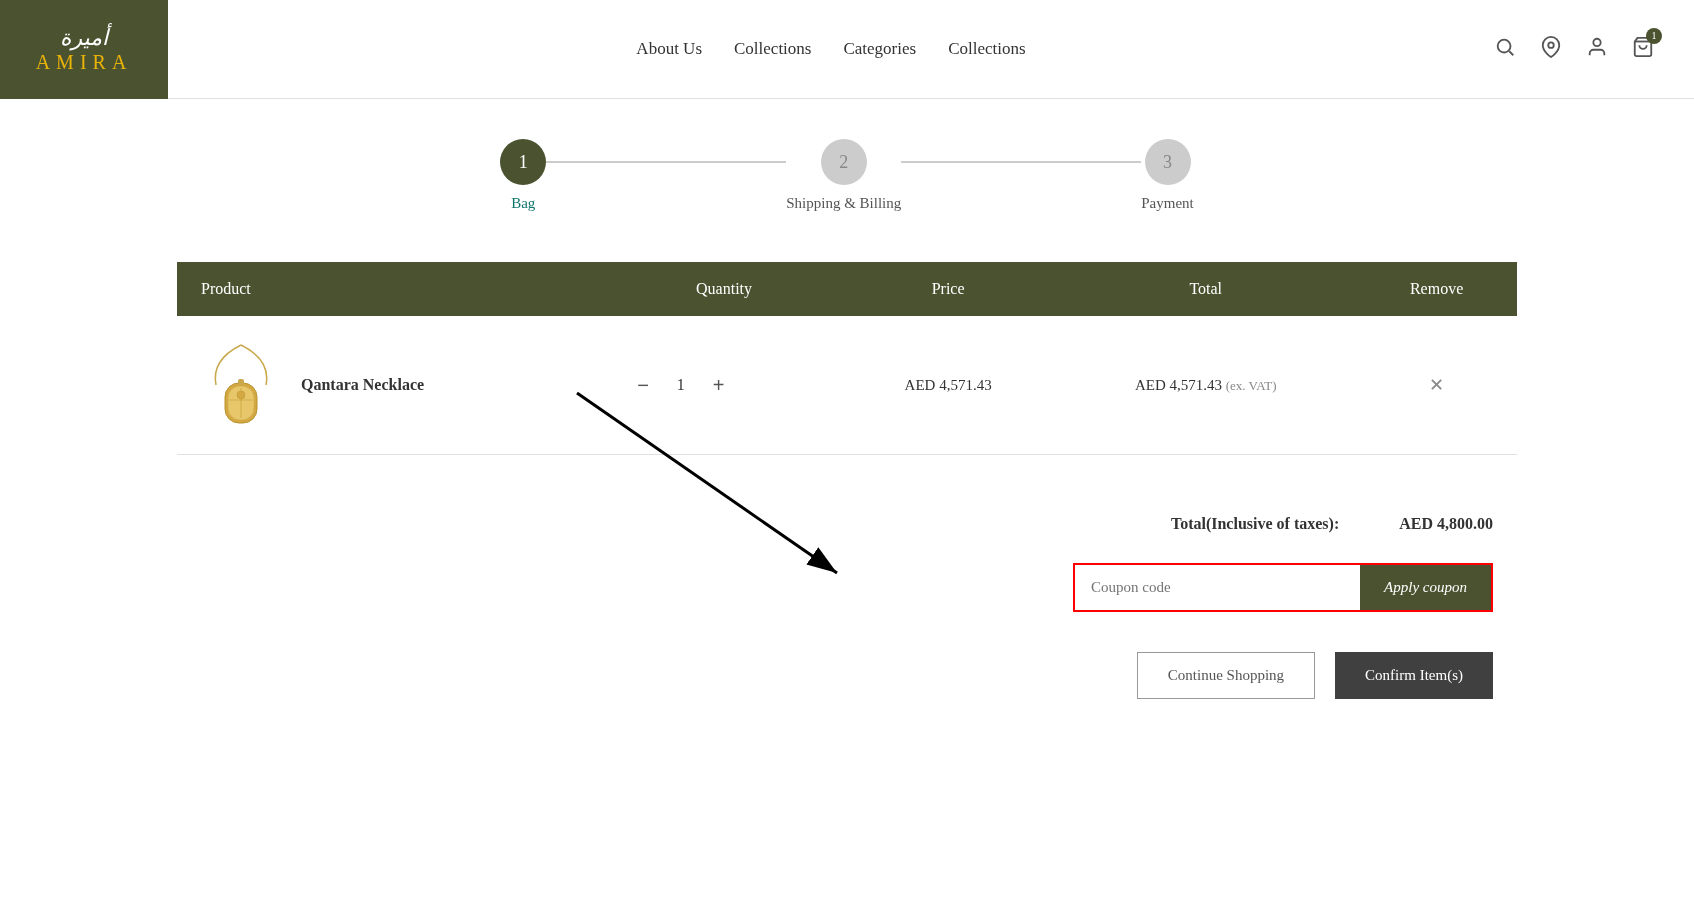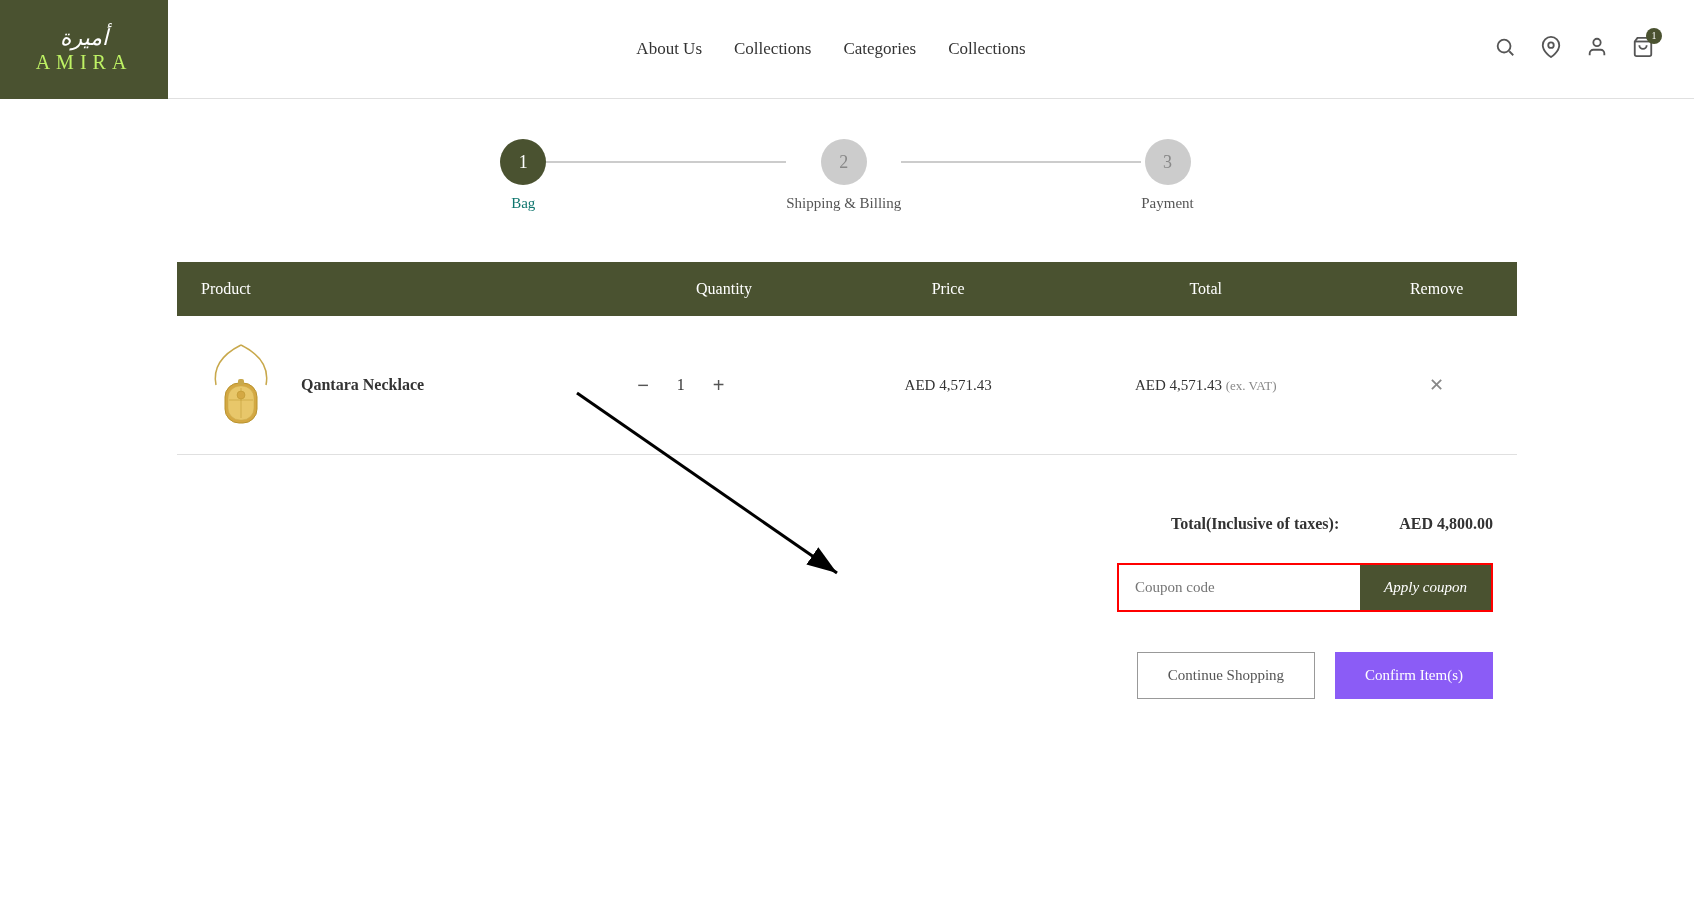--- a/index.html
+++ b/index.html
@@ -25,21 +25,21 @@
       justify-content: center;
       margin-left: -40px;
     }
     .logo-arabic {
       color: #fff;
       font-size: 22px;
       letter-spacing: 2px;
       font-style: italic;
     }
     .logo-latin {
-      color: #bef264;
+      color: #eab308;
       font-size: 20px;
       letter-spacing: 6px;
       font-family: 'Georgia', serif;
     }
     .nav {
       display: flex;
       gap: 32px;
       align-items: center;
     }
     .nav a {
@@ -220,21 +220,21 @@
     
     .coupon-section {
       display: flex;
       justify-content: flex-end;
       padding: 10px 24px 30px;
     }
     .coupon-box {
       display: flex;
       border: 2px solid red;
       overflow: hidden;
-      width: 376px;
+      width: 420px;
     }
     .coupon-input {
       flex: 1;
       padding: 14px 16px;
       font-size: 15px;
       border: none;
       outline: none;
       font-family: 'Georgia', serif;
       color: #999;
     }
@@ -263,21 +263,21 @@
       border: 1px solid #999;
       background: #fff;
       cursor: pointer;
       font-family: 'Georgia', serif;
       color: #555;
     }
     .btn-confirm {
       padding: 14px 30px;
       font-size: 15px;
       border: none;
-      background: #8b5cf6;
+      background: #404040;
       color: #fff;
       cursor: pointer;
       font-family: 'Georgia', serif;
     }
   </style>
 </head>
 <body>
 
 <header class="header">
   <div class="logo-box">

